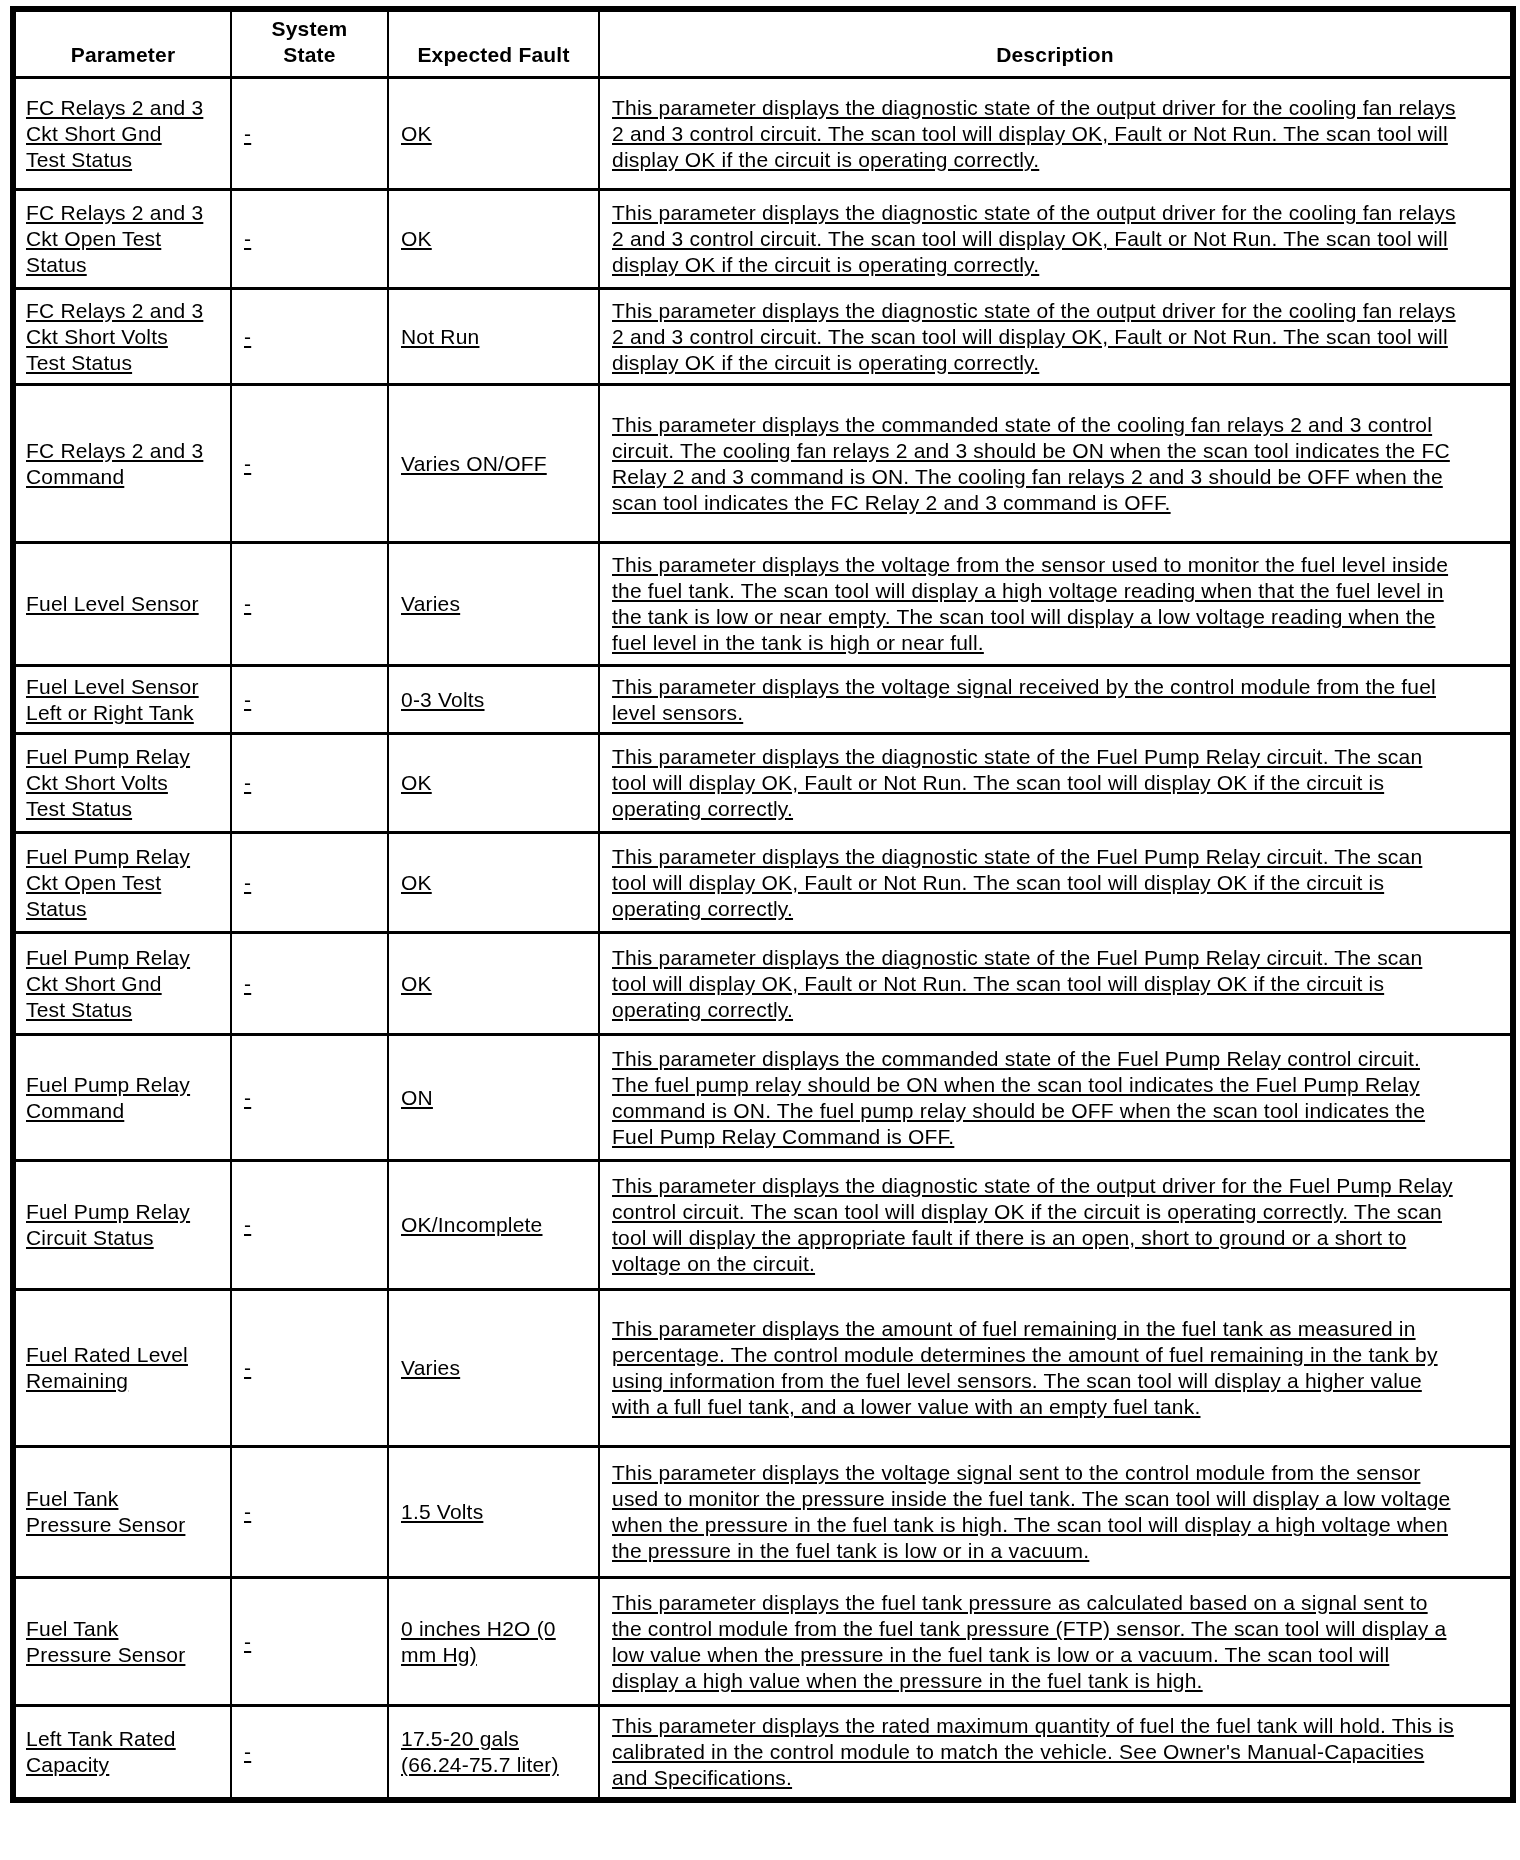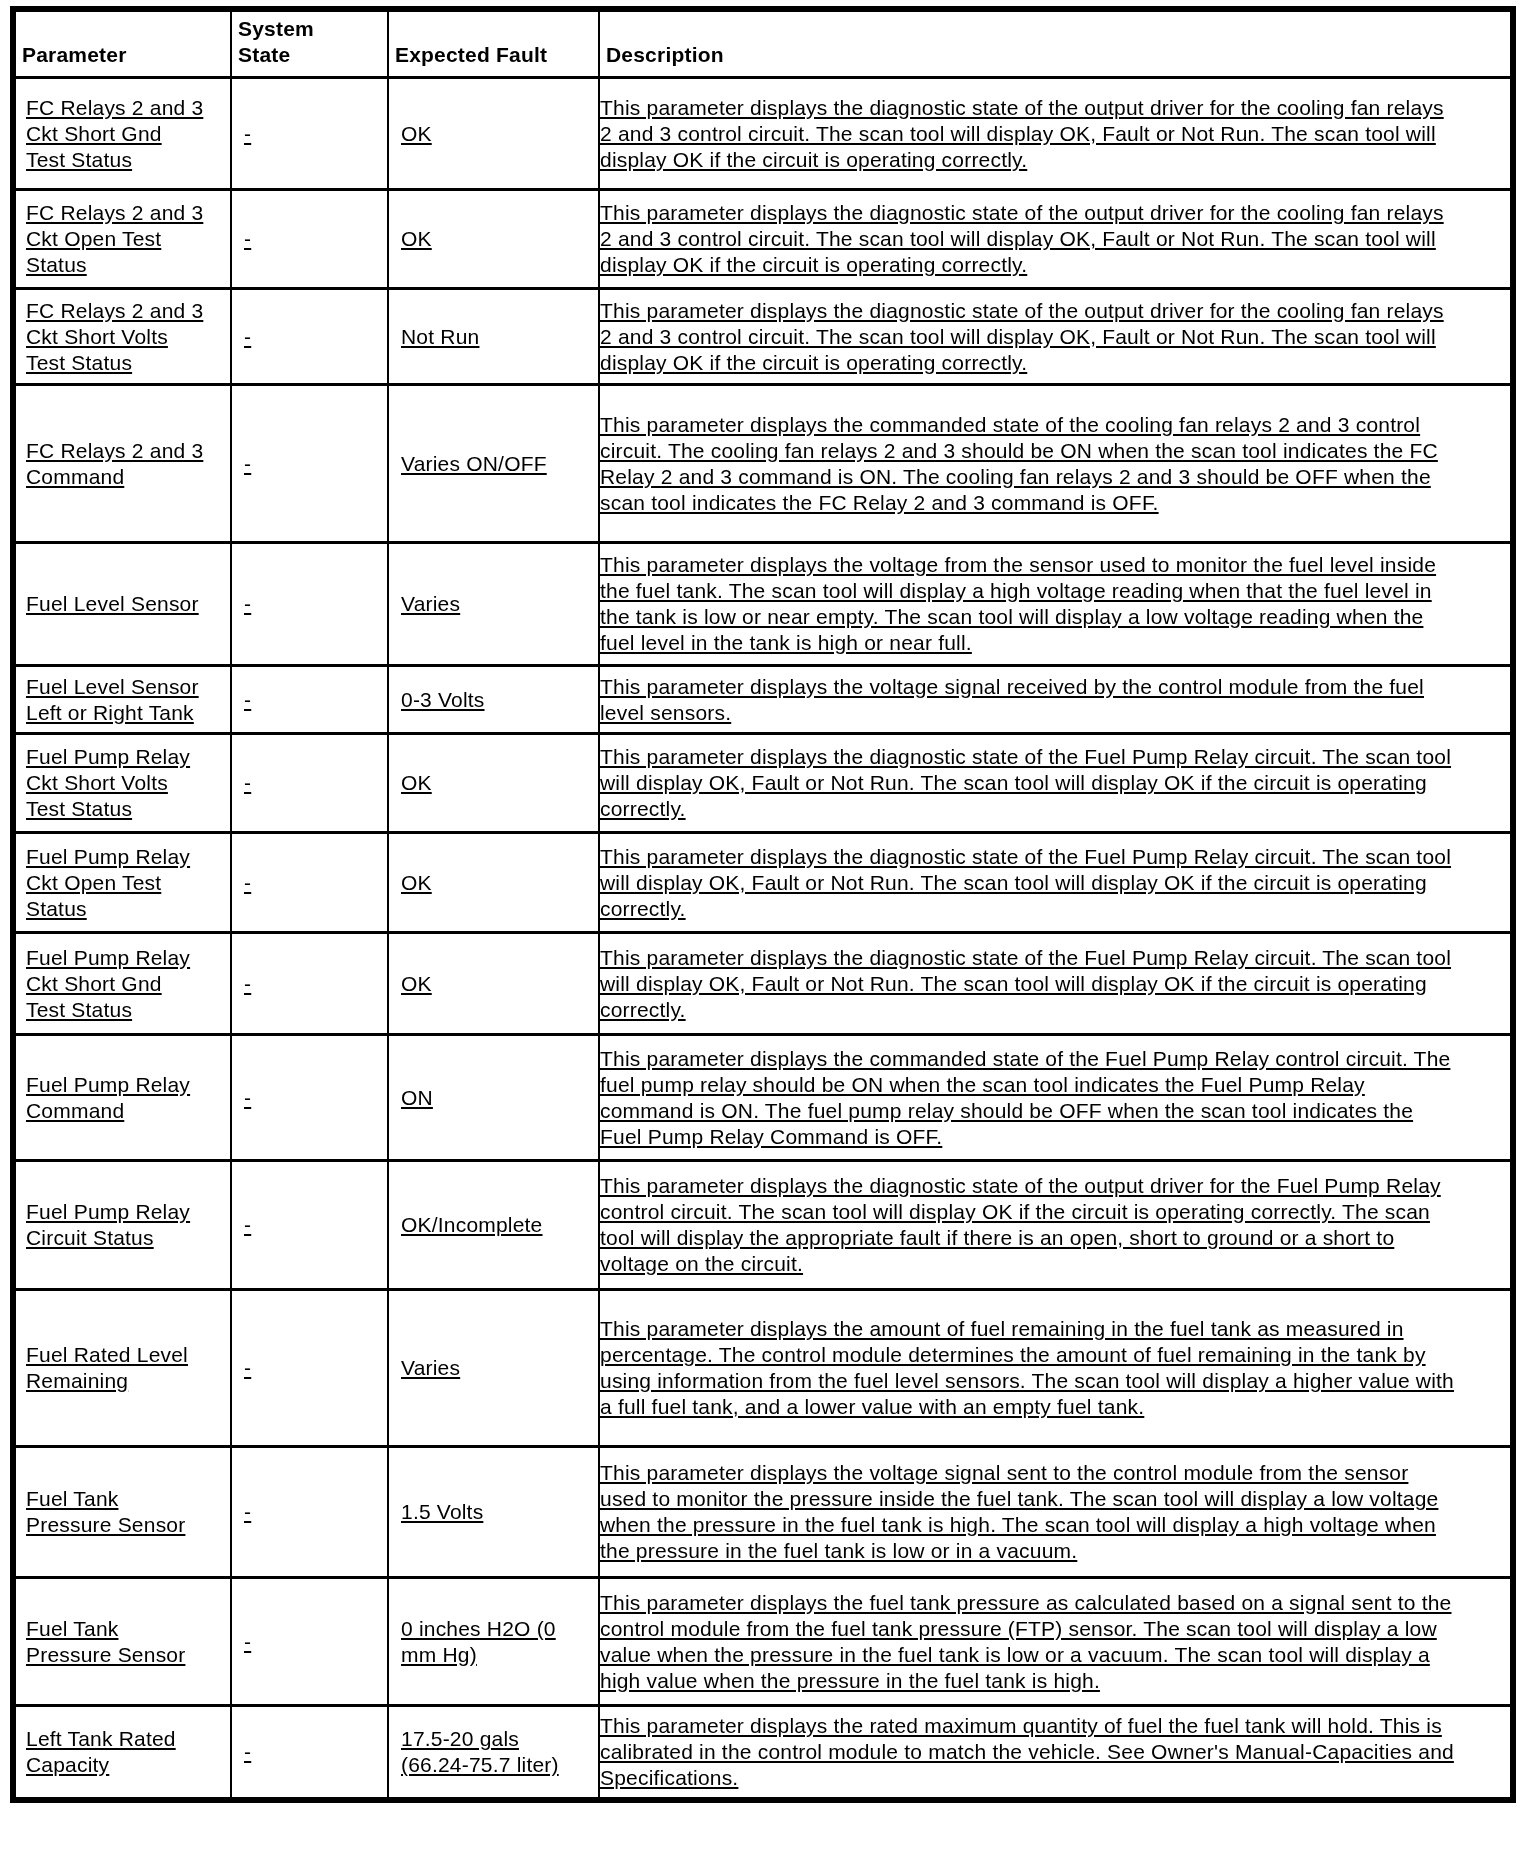--- a/index.html
+++ b/index.html
@@ -32,40 +32,40 @@
 
   th, td {
     border: 3px solid #000;
     border-left-width: 2px;
     border-right-width: 2px;
     box-sizing: border-box;
     overflow: hidden;
   }
   thead th {
     font-weight: bold;
-    text-align: left;
+    text-align: center;
     vertical-align: bottom;
     padding: 4px 6px 8px 6px;
     white-space: pre-line;
     margin-top: 44px;
   }
   td { vertical-align: middle; text-decoration: underline; }
   td.cell-param {
     padding: 6px 6px 6px 10px;
     white-space: pre-line;
   }
   td.cell-state {
     padding: 6px 6px 6px 12px;
   }
   td.cell-expected {
     padding: 6px 28px 6px 12px;
     white-space: pre-line;
   }
   td.cell-desc {
-    padding: 6px 52px 6px 0;
+    padding: 6px 52px 6px 12px;
   }
 
   thead tr              { height: 56px; }
   tbody tr:nth-child(1) { height: 112px; }
   tbody tr:nth-child(2) { height: 99px; }
   tbody tr:nth-child(3) { height: 96px; }
   tbody tr:nth-child(4) { height: 158px; }
   tbody tr:nth-child(5) { height: 123px; }
   tbody tr:nth-child(6) { height: 68px; }
   tbody tr:nth-child(7) { height: 99px; }

